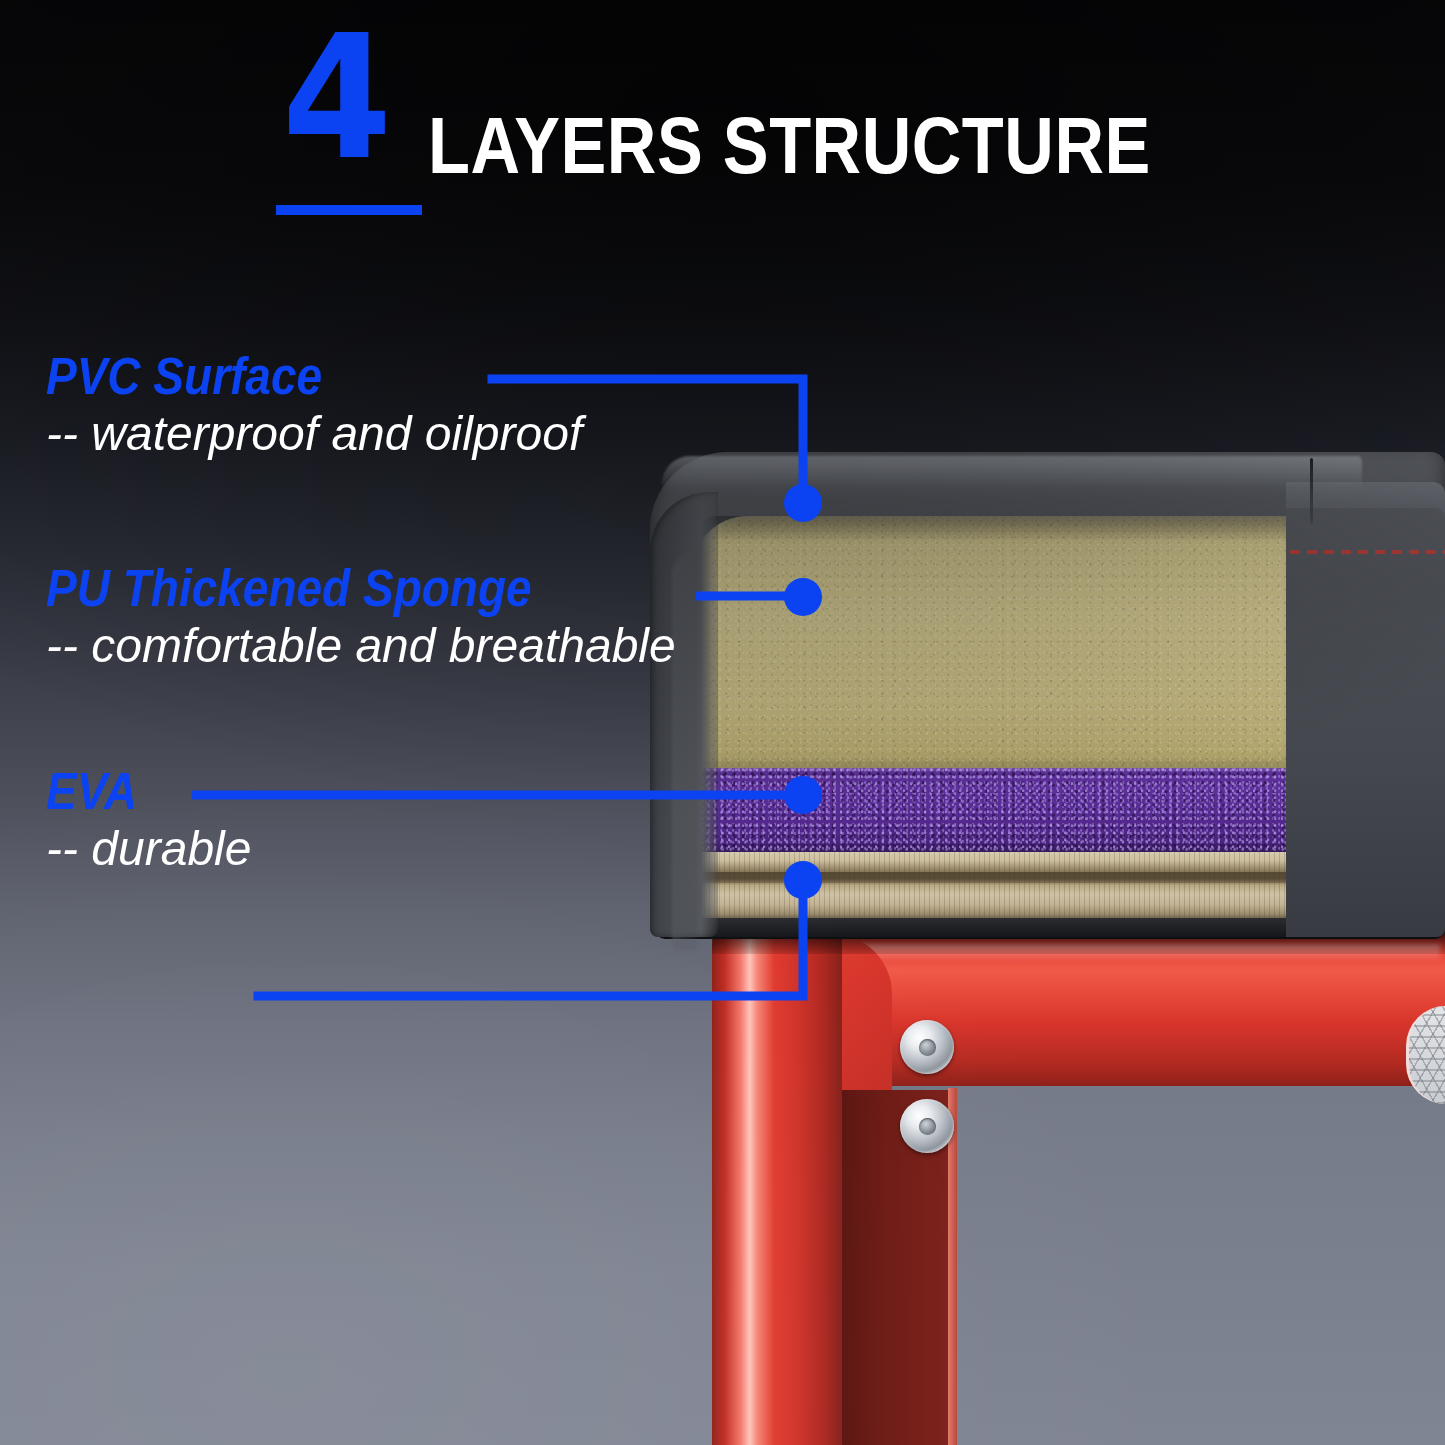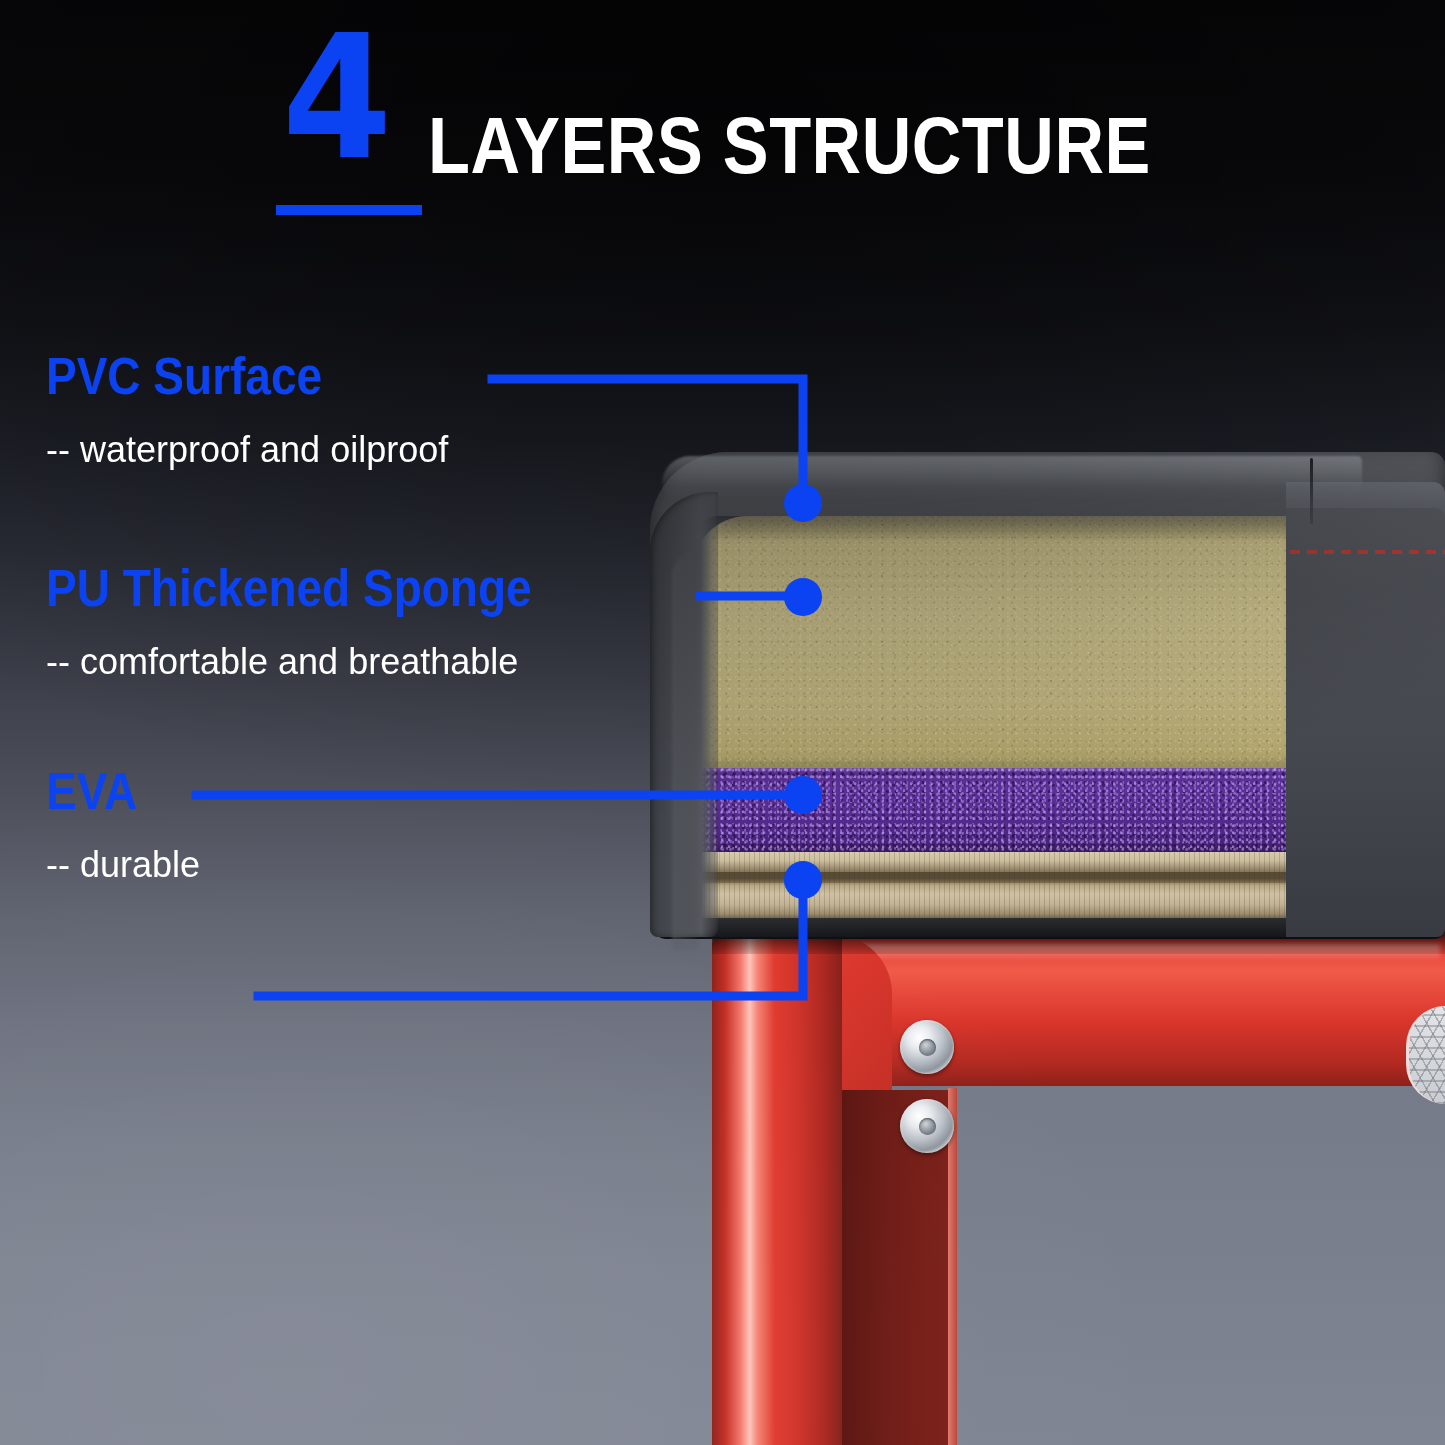--- a/index.html
+++ b/index.html
@@ -79,38 +79,38 @@
   #title-rule {
     position: absolute;
     left: 276px;
     top: 205px;
     width: 146px;
     height: 10px;
     background: #0b43f3;
   }
 
   
-  .label-block { position: absolute; }
+  .label-block { position: absolute; font-style: italic; }
   .label-title {
     font-size: 46px;
     font-weight: 800;
     color: #0b43f3;
     line-height: 1;
     white-space: nowrap;
     font-family: "Liberation Sans", sans-serif;
     transform: scaleY(1.12);
     transform-origin: left top;
   }
   .label-sub {
-    font-size: 36px;
+    font-size: 48px;
     font-weight: 400;
     color: #ffffff;
     line-height: 1;
     white-space: nowrap;
-    margin-top: 36px;
+    margin-top: 14px;
     font-family: "Liberation Sans", sans-serif;
   }
 
   #lbl-pvc    { left: 46px;  top: 350px; }
   #lbl-sponge { left: 46px;  top: 562px; }
   #lbl-eva    { left: 46px;  top: 765px; }
   #lbl-plank  { left: 46px;  top: 965px; }
 
   
   #leaders {

